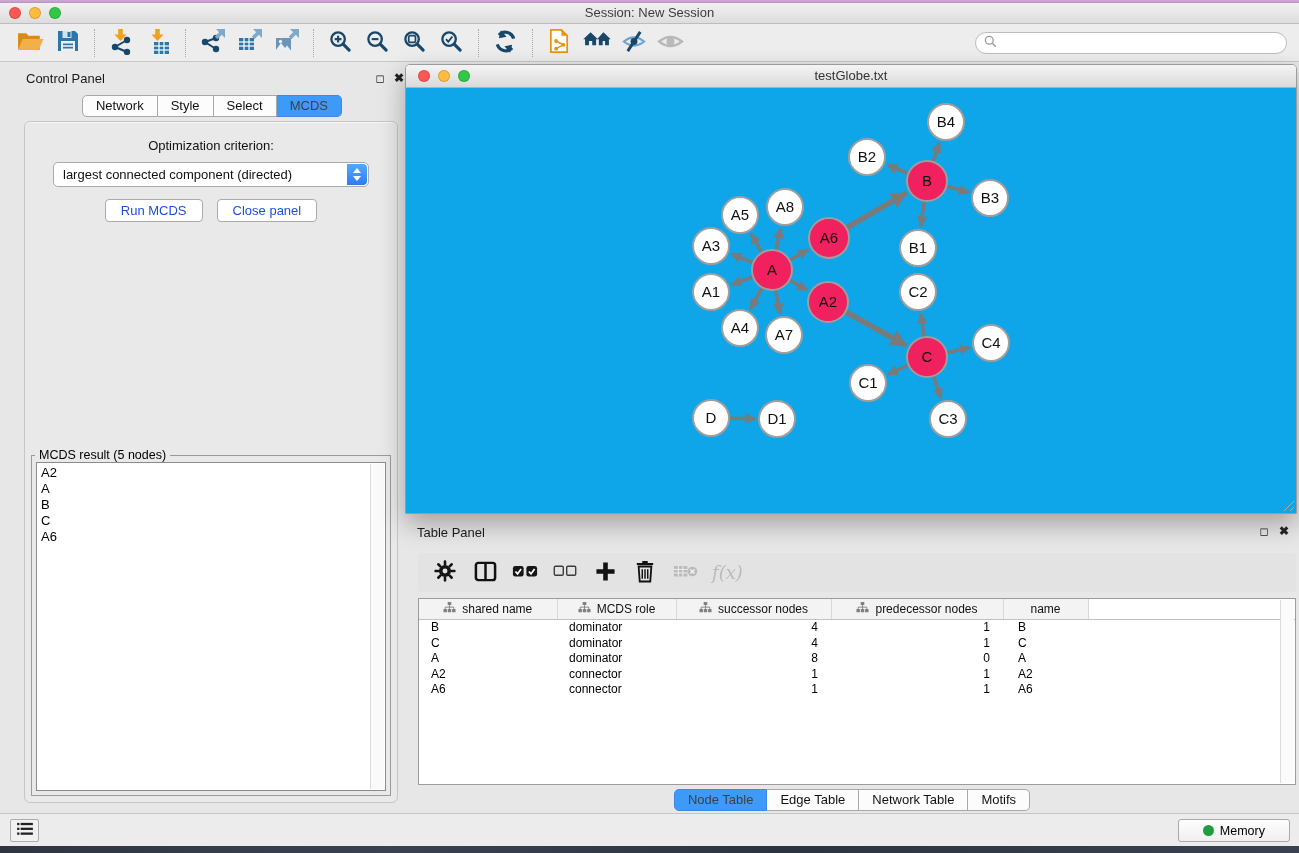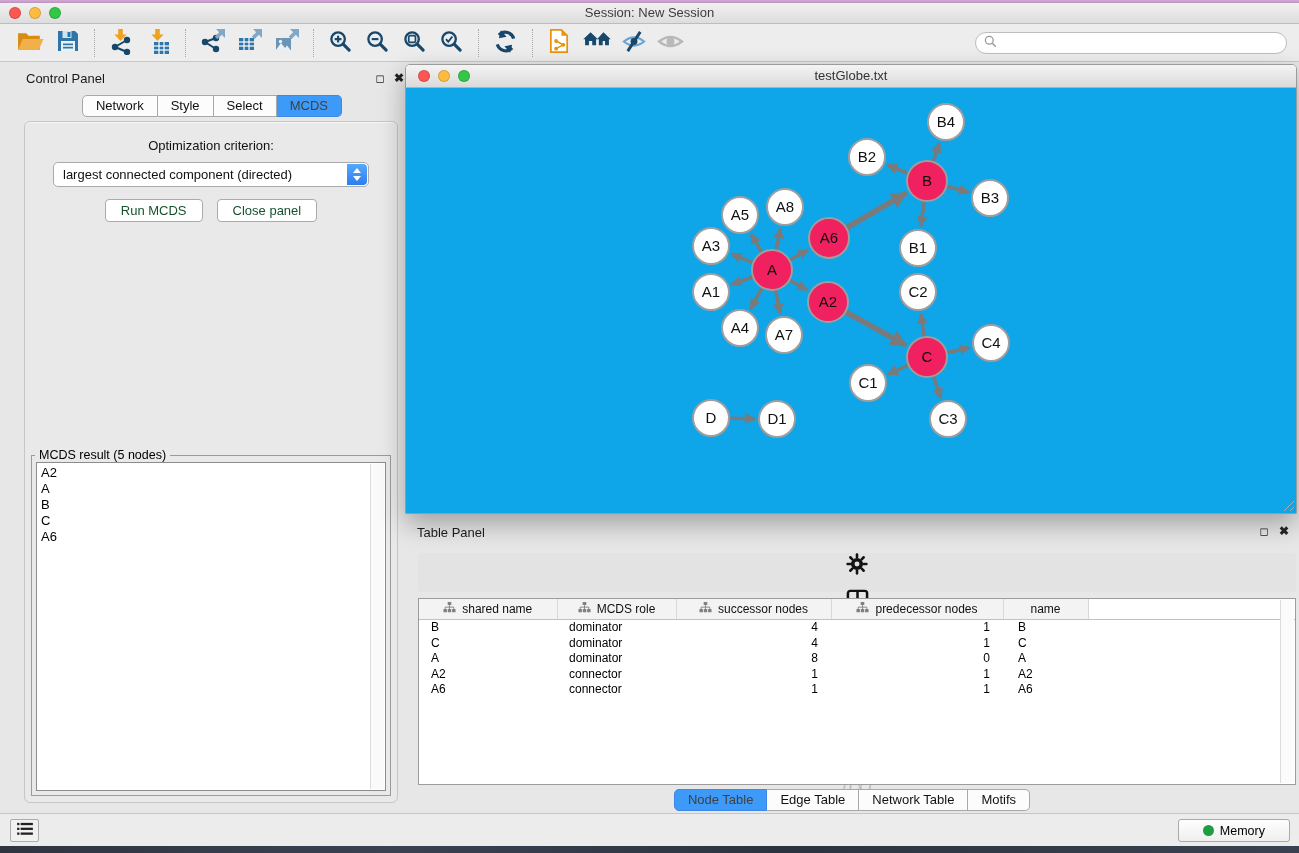--- a/index.html
+++ b/index.html
@@ -32,40 +32,40 @@
   .seg-tab:last-child{border-radius:0 5px 5px 0;}
   .seg-tab.selected{background:#3E9AF8;border-color:#3E86E8;color:#404040;}
   .cp-body{position:absolute;left:8px;top:59px;width:374px;height:682px;background:#E9E9E9;border:1px solid #C6C6C6;border-radius:6px;box-sizing:border-box;box-shadow:inset 0 1px 0 #F6F6F6;}
   .crit-label{margin-top:16px;text-align:center;font-size:13px;color:#111;}
   .crit-select{margin:9px auto 0;width:316px;height:25px;background:#fff;border:1px solid #ABABAB;border-radius:5px;position:relative;display:flex;align-items:center;box-sizing:border-box;}
   .crit-value{padding-left:9px;font-size:13px;color:#111;}
   .stepper{position:absolute;right:1px;top:1px;bottom:1px;width:20px;border-radius:0 4px 4px 0;background:linear-gradient(#55A9FD,#2D7DF0);display:flex;flex-direction:column;align-items:center;justify-content:center;gap:3px;}
   .tri-up{width:0;height:0;border-left:4px solid transparent;border-right:4px solid transparent;border-bottom:5px solid #fff;}
   .tri-down{width:0;height:0;border-left:4px solid transparent;border-right:4px solid transparent;border-top:5px solid #fff;}
   .btn-row{margin-top:12px;display:flex;justify-content:center;gap:14px;}
-  .mac-btn{height:23px;padding:1px 15px;background:#FFFFFF;border:1px solid #ABABAB;border-radius:4px;font-size:13px;color:#14532d;font-family:inherit;cursor:default;}
+  .mac-btn{height:23px;padding:1px 15px;background:#FFFFFF;border:1px solid #ABABAB;border-radius:4px;font-size:13px;color:#1d4ed8;font-family:inherit;cursor:default;}
   .groupbox{position:absolute;left:6px;right:6px;top:333px;bottom:6px;border:1px solid #9A9A9A;}
   .gb-legend{position:absolute;top:-8px;left:3px;background:#E9E9E9;padding:0 4px;font-size:12.5px;color:#000;}
   .result-list{position:absolute;left:4px;right:4px;top:6px;bottom:4px;background:#fff;border:1px solid #8C8C8C;overflow:hidden;}
   .scroll-track{position:absolute;top:1px;bottom:1px;right:1px;width:13px;background:#FAFAFA;border-left:1px solid #DCDCDC;}
   .list-item{font-size:13px;line-height:16px;padding-left:4px;color:#000;}
   .result-list .pad{height:2px;}
   
   .net-window{position:absolute;left:405px;top:64px;width:892px;height:450px;background:#fff;border:1px solid #9B9B9B;border-radius:5px 5px 1px 1px;box-sizing:border-box;box-shadow:0 10px 26px rgba(0,0,0,.30);}
   .net-titlebar{position:relative;height:22px;background:linear-gradient(#F4F4F4,#DADADA);border-bottom:1px solid #B2B2B2;border-radius:4px 4px 0 0;}
   .net-titlebar .traffic{top:5px;left:12px;}
   .net-title{display:block;text-align:center;line-height:22px;font-size:13px;color:#333;}
   .net-canvas{position:absolute;left:0;top:23px;right:0;bottom:0;background:#0ea5e9;overflow:hidden;}
   .net-canvas svg text{font-family:"Liberation Sans",sans-serif;}
   .resize-grip{position:absolute;right:2px;bottom:2px;width:13px;height:13px;
      background:repeating-linear-gradient(135deg,transparent 0 3px,#ABABAB 3px 4px);clip-path:polygon(100% 0,100% 100%,0 100%);}
   
   .table-panel{position:absolute;left:405px;top:520px;width:894px;height:293px;}
   .tp-header{position:absolute;top:5px;left:12px;}
-  .tp-toolbar{position:absolute;left:13px;right:3px;top:33px;height:39px;background:#E3E3E3;border-radius:4px;display:flex;align-items:center;gap:10px;padding:0 12px;box-sizing:border-box;flex-direction:column;}
+  .tp-toolbar{position:absolute;left:13px;right:3px;top:33px;height:39px;background:#E3E3E3;border-radius:4px;display:flex;align-items:center;gap:10px;padding:0 12px;box-sizing:border-box;}
   .tp-btn{min-width:30px;height:33px;display:flex;align-items:center;justify-content:center;background:none;border:none;padding:0 2px;cursor:default;}
   .fx-glyph{font-family:"DejaVu Serif",serif;font-style:italic;font-size:18px;color:#9A9A9A;}
   .tp-table-wrap{position:absolute;left:13px;right:3px;top:78px;bottom:28px;background:#fff;border:1px solid #9C9C9C;overflow:hidden;}
   table.data{border-collapse:collapse;table-layout:fixed;width:100%;}
   th.hcell{background:#F3F3F3;border-right:1px solid #D8D8D8;border-bottom:1px solid #C2C2C2;height:20px;font-weight:normal;font-size:12px;color:#111;padding:0;}
   th.hfill{background:#fff;border-bottom:1px solid #C2C2C2;}
   .th-inner{display:flex;align-items:center;justify-content:center;gap:6px;}
   td{font-size:12px;height:15.6px;line-height:15.6px;padding:0;color:#000;white-space:nowrap;overflow:hidden;}
   td.al{padding-left:12px;text-align:left;} td.ar{padding-right:13px;text-align:right;} td.an{padding-left:15px;text-align:left;}
   .tp-scroll{position:absolute;top:1px;bottom:1px;right:1px;width:13px;background:#FBFBFB;border-left:1px solid #DCDCDC;}

